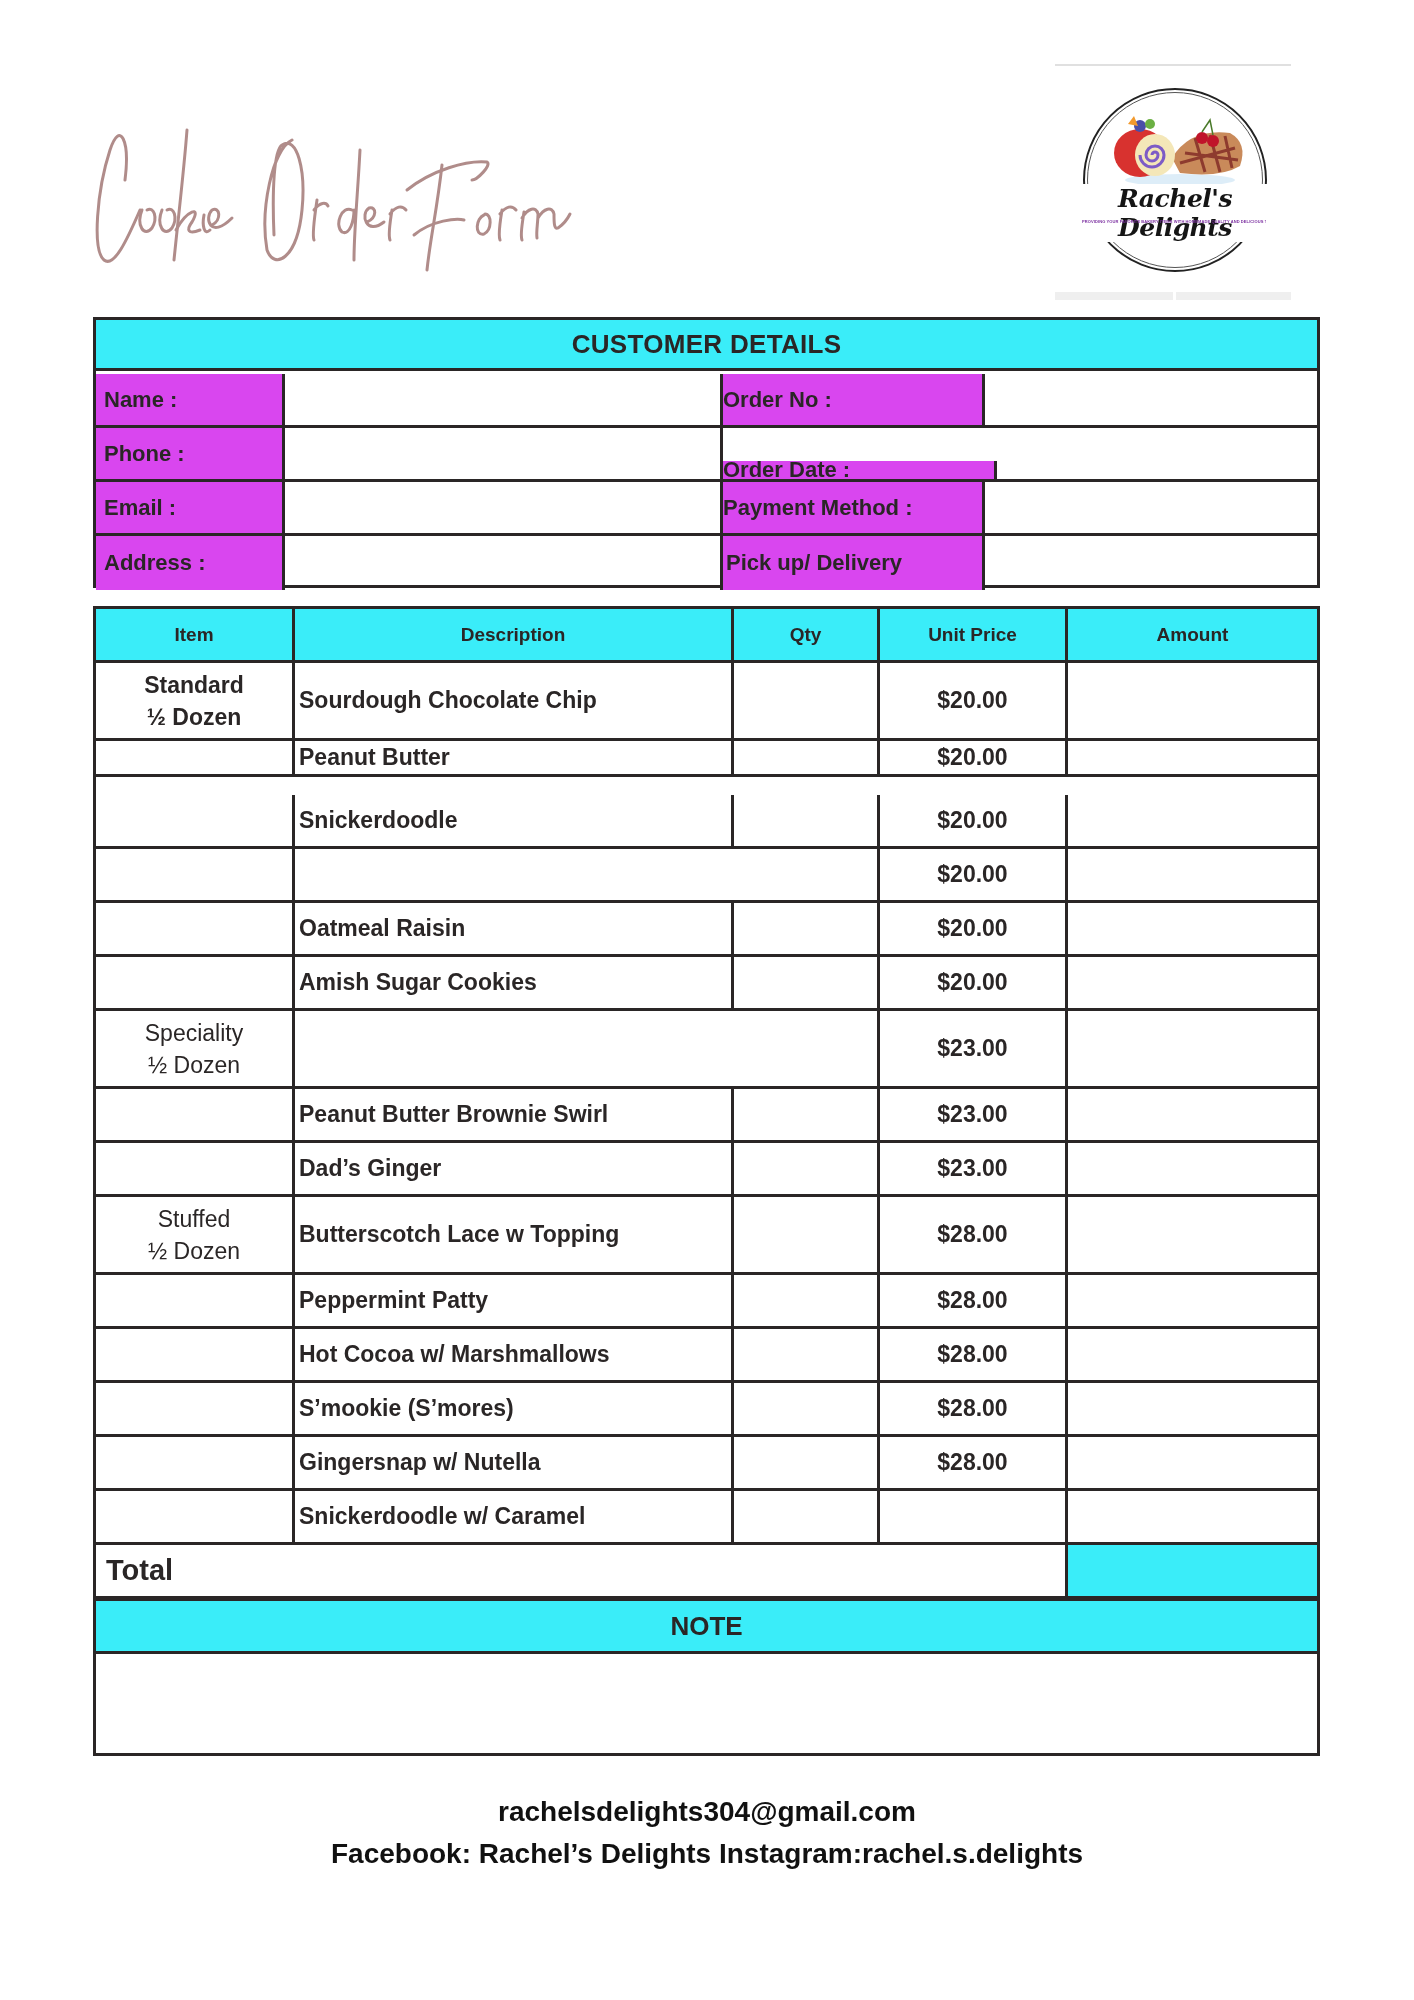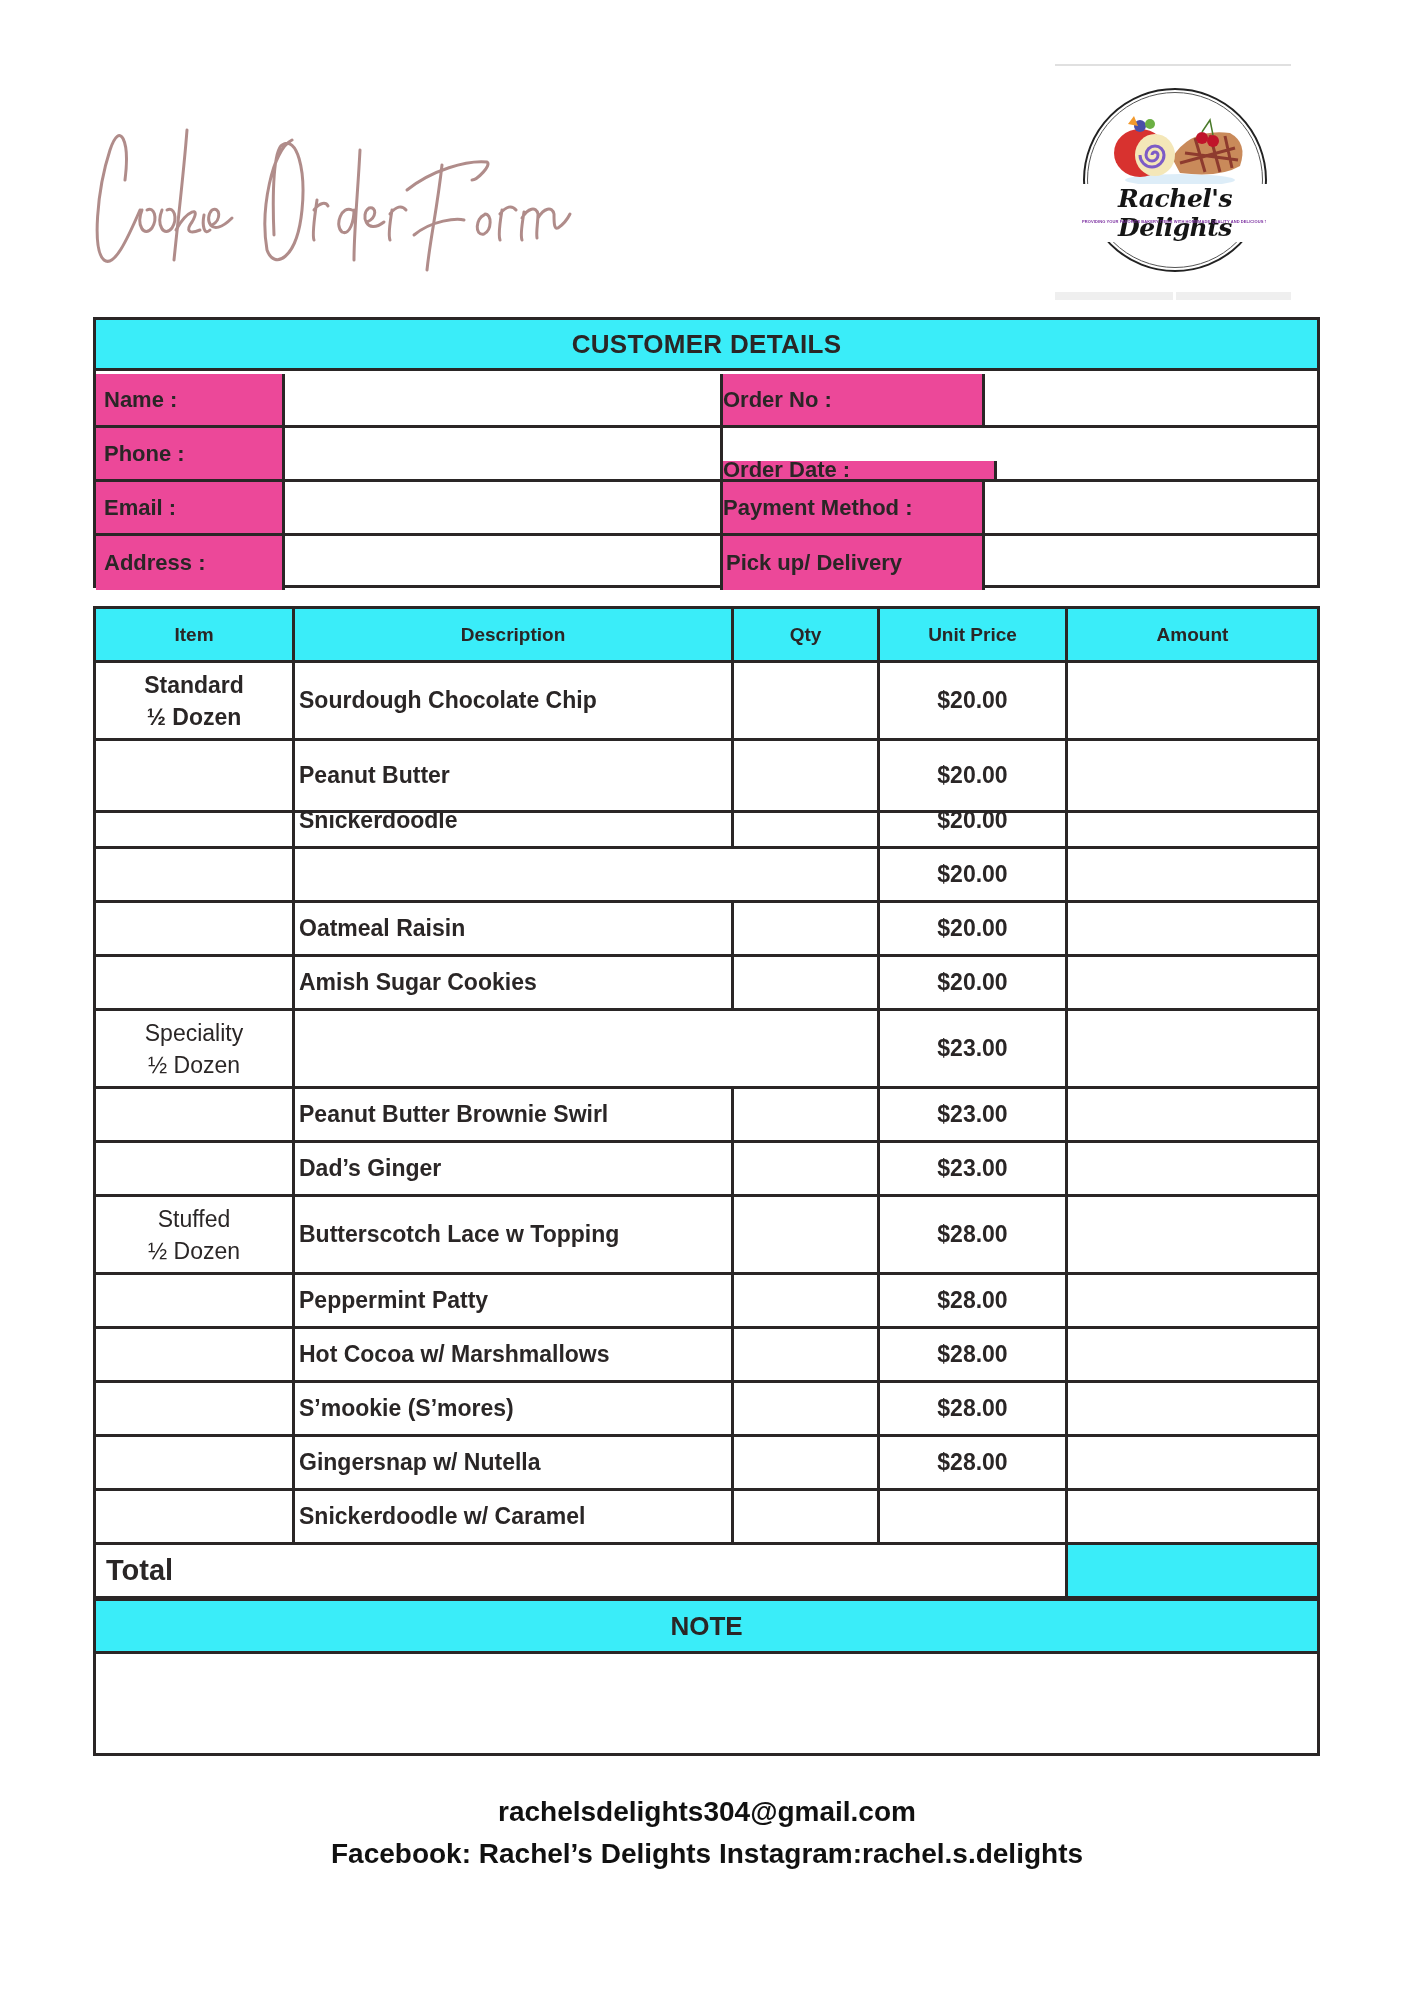--- a/index.html
+++ b/index.html
@@ -41,21 +41,21 @@
     border: 3px solid #2a2626;
   }
   .cust-head {
     position: absolute; left: 0; top: 0; right: 0; height: 51px; background: #3aedf9;
     border-bottom: 3px solid #2a2626; display: flex; align-items: center; justify-content: center;
     font-weight: bold; font-size: 26px; letter-spacing: 0.3px;
   }
   .cust-row { position: absolute; left: 0; right: 0; height: 54px; border-bottom: 3px solid #2a2626; }
   .cust-row:last-child { border-bottom: none; }
   .cell { position: absolute; top: 0; bottom: 0; display: flex; align-items: center; }
-  .cyan { background: #ec4899; }
+  .cyan { background: #d946ef; }
   .lbl { font-weight: bold; font-size: 22px; }
   .vline { border-right: 3px solid #2a2626; }
 
   
   .items {
     position: absolute; left: 93px; top: 606px; width: 1227px; height: 1150px;
     border: 3px solid #2a2626;
   }
   .row { position: absolute; left: 0; right: 0; border-bottom: 3px solid #2a2626; }
   .col { position: absolute; top: 0; bottom: 0; display: flex; align-items: center; }
@@ -183,21 +183,21 @@
         <div>Standard</div>
         <div>½ Dozen</div>
       </div>
     </div>
     <div class="col c-desc desc-text">Sourdough Chocolate Chip</div>
     <div class="col c-qty"></div>
     <div class="col c-unit price">$20.00</div>
     <div class="col c-amt"></div>
   </div>
 
-  <div class="row" style="top:132px;height:72px;">
+  <div class="row" style="top:132px;height:36px;">
     <div class="col c-item"></div>
     <div class="col c-desc desc-text">Peanut Butter</div>
     <div class="col c-qty"></div>
     <div class="col c-unit price">$20.00</div>
     <div class="col c-amt"></div>
   </div>
   <div class="row" style="top:186px;height:54px;">
     <div class="col c-item"></div>
     <div class="col c-desc desc-text">Snickerdoodle</div>
     <div class="col c-qty"></div>

